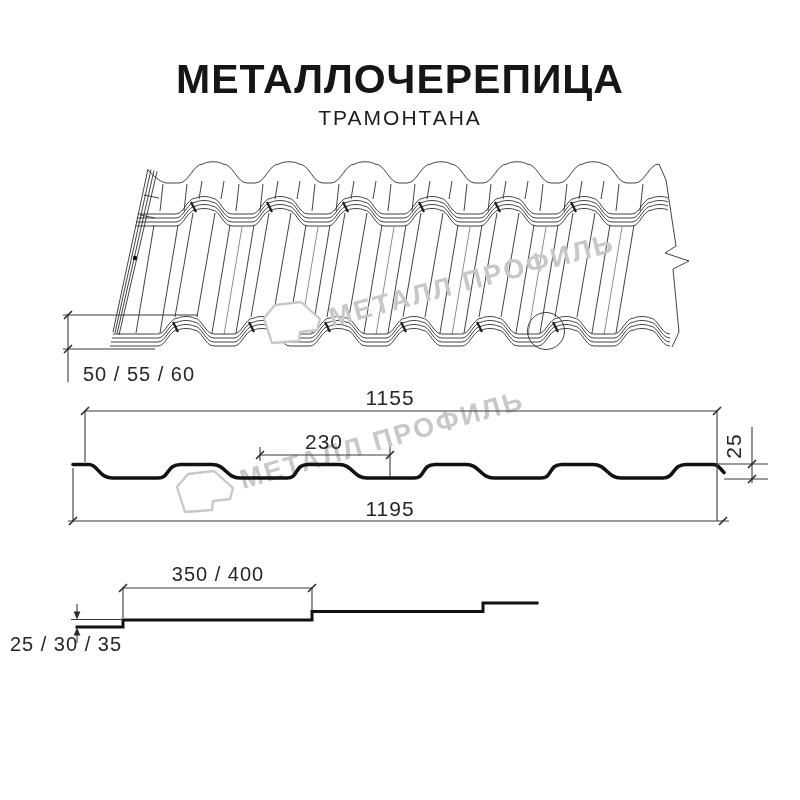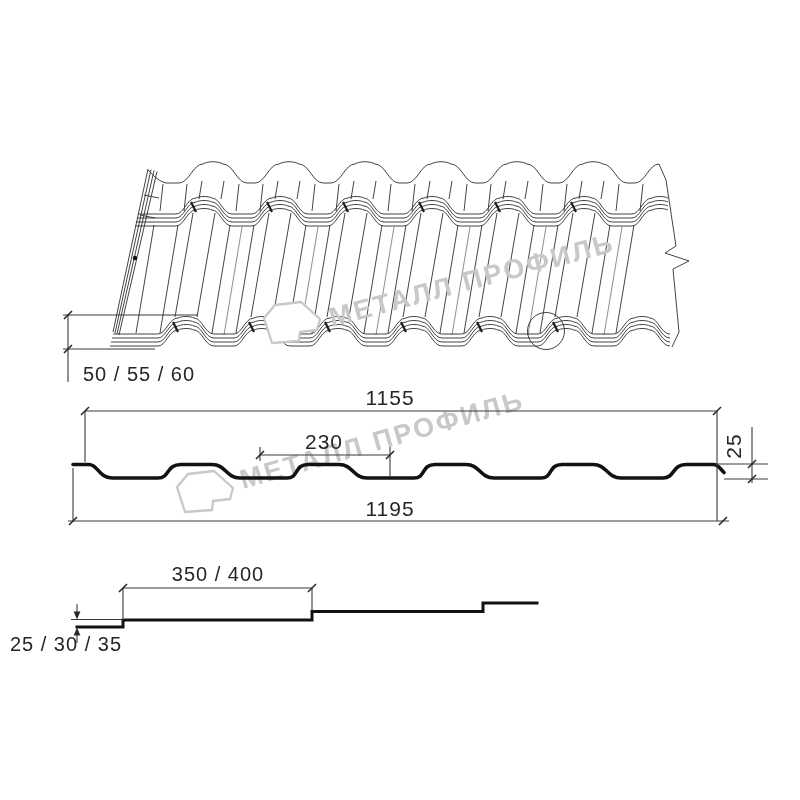--- a/index.html
+++ b/index.html
@@ -26,20 +26,22 @@
   .crestmark{stroke:#1c1c1c;stroke-width:2.2;fill:none;}
   .dimtext{fill:#262626;font-size:21px;letter-spacing:1px;}
   .dimtext-s{fill:#262626;font-size:20px;letter-spacing:1px;}
   .wmtext{fill:#c8c8c8;font-size:27px;font-weight:bold;letter-spacing:2.5px;}
   .wmlogo{stroke:#c8c8c8;stroke-width:2.3;fill:#ffffff;stroke-linejoin:round;}
 </style>
 </head>
 <body>
 
 <div class="titleblock">
+  <h1>МЕТАЛЛОЧЕРЕПИЦА</h1>
+  <h2>ТРАМОНТАНА</h2>
 </div>
 
 <svg width="800" height="800" viewBox="0 0 800 800">
 
   <defs>
     <g id="seg-top-panels">
       <line class="thin" x1="202" y1="181" x2="199" y2="199"></line>
       <line class="thin" x1="224" y1="181" x2="221" y2="199"></line>
       <line class="thin" x1="239" y1="184" x2="236" y2="211"></line>
       <line class="thin" x1="263" y1="184" x2="260" y2="211"></line>

